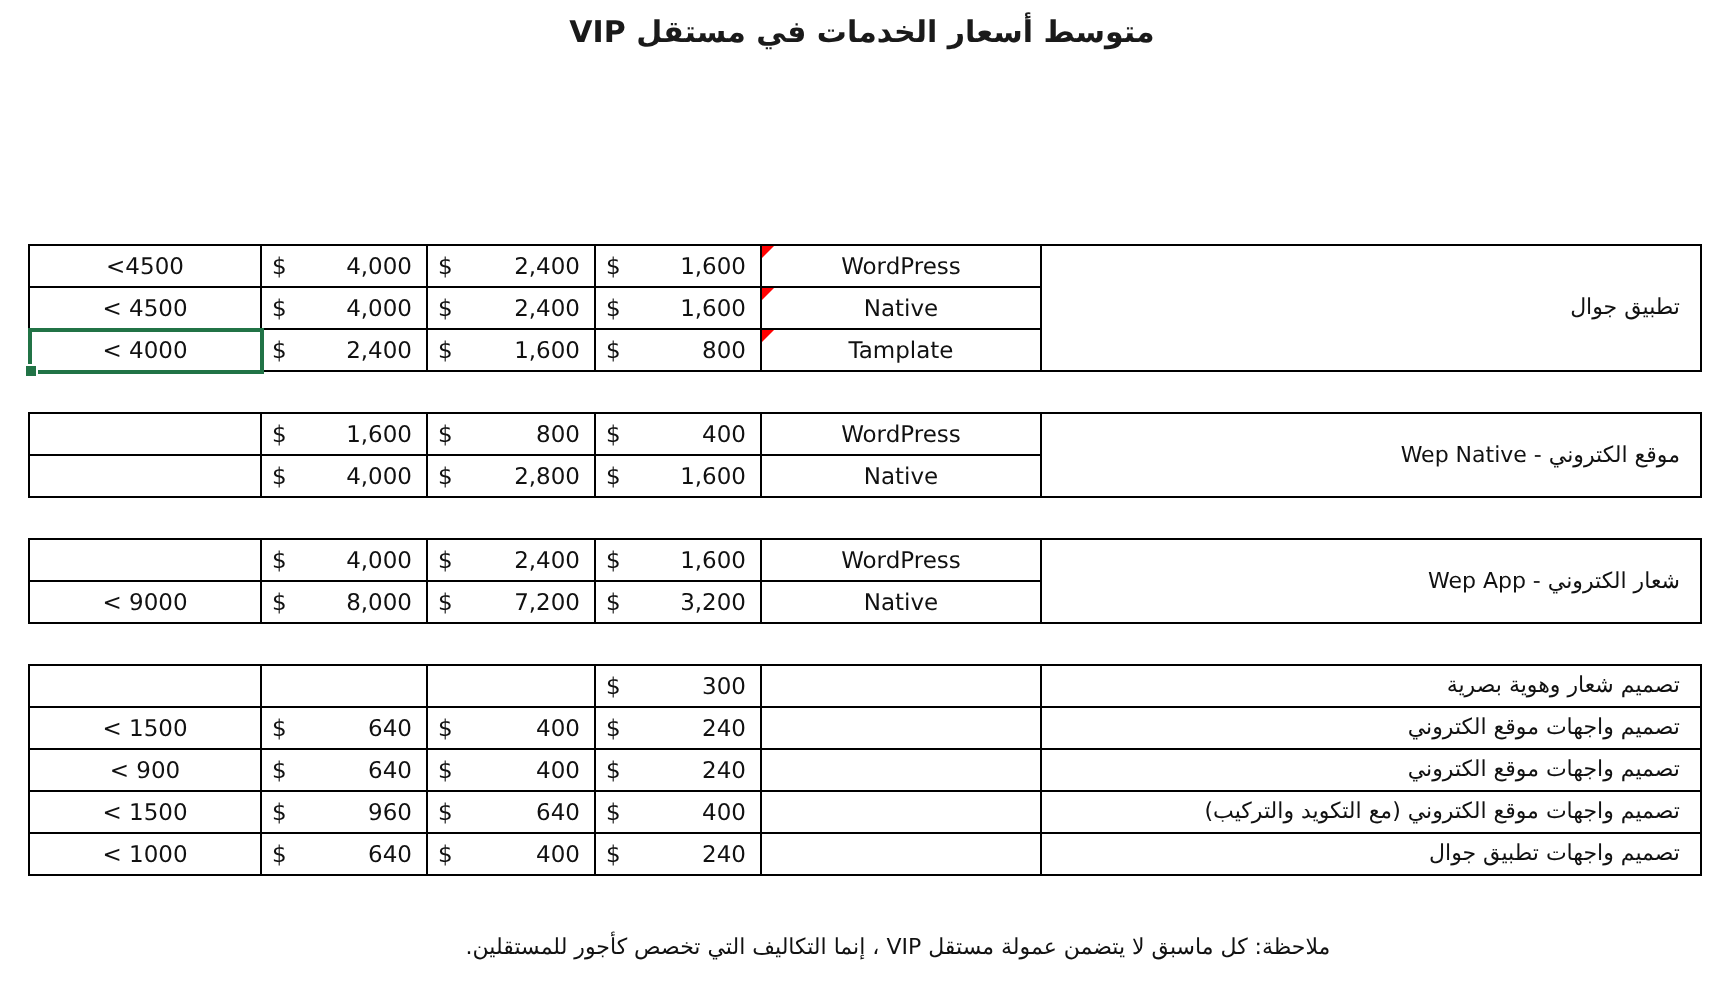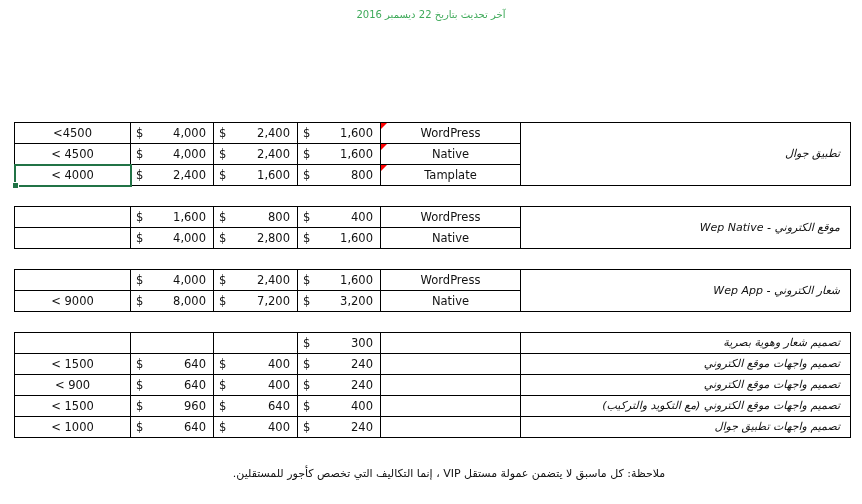--- a/index.html
+++ b/index.html
@@ -116,21 +116,20 @@
     line-height: 19px;
   }
   .proj {
     display: block;
     text-align: right;
     direction: rtl;
     font-size: 11px;
     padding-right: 10px;
     line-height: 18px;
     color: #111111;
-    font-style: italic;
   }
 
   
   .dots {
     background-color: #ffffff;
     background-image:
       radial-gradient(circle at 1px 1px, #4a4a4a 0.9px, transparent 1.1px);
     background-size: 5px 5px;
     background-position: 1px 1px;
   }
@@ -179,21 +178,21 @@
     direction: rtl;
     font-size: 11px;
     color: #111111;
     line-height: 16px;
   }
 </style>
 </head>
 <body>
 
 <div class="title-wrap">
-  <div class="sub-title">آخر تحديث بتاريخ 22 ديسمبر 2016</div>
+  <div class="main-title">متوسط أسعار الخدمات في مستقل VIP</div>
 </div>
 
 <div class="sheet">
 
 
   <table class="blk" style="left:14px; top:122px; width:836px;padding-left:40px;">
     <colgroup>
       <col style="width:116px">
         <col style="width:83px">
         <col style="width:84px">

